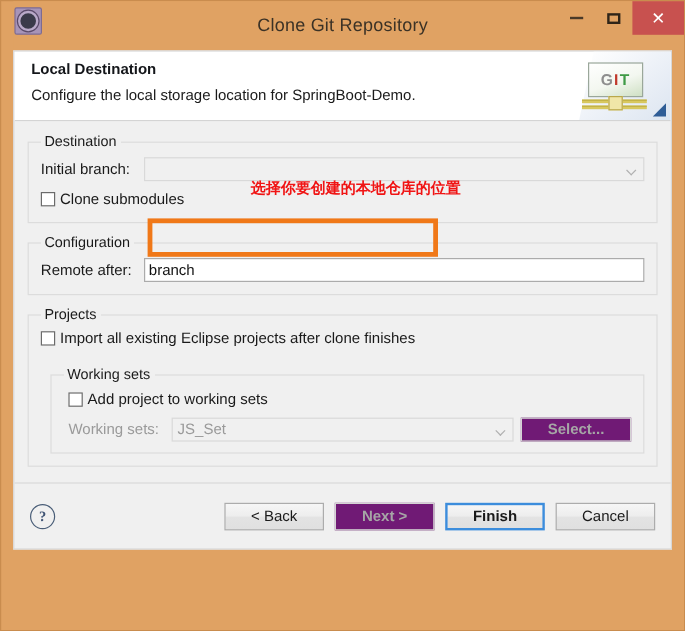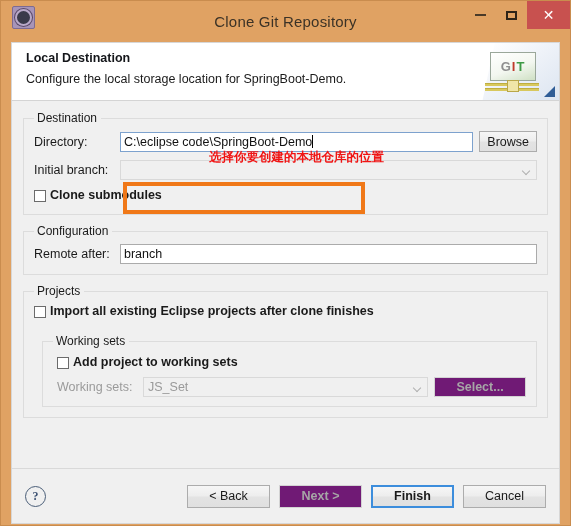--- a/index.html
+++ b/index.html
@@ -94,21 +94,21 @@
   }
   .max-glyph {
     width: 11px; height: 9px;
     border: 2px solid #2e2418;
     box-sizing: border-box;
   }
 
   
   .dialog {
     position: relative;
-    height: 482px;
+    height: 416px;
     background: #f0f0f0;
     border: 1px solid #d7d7d7;
     box-sizing: border-box;
     overflow: hidden;
   }
 
   
   .banner {
     position: relative;
     height: 58px;
@@ -278,23 +278,22 @@
     padding: 0 10px;
     cursor: default;
     white-space: nowrap;
   }
   .btn.browse { height: 21px; margin-left: 6px; padding: 0 7px; }
   .btn.disabled { color: #a6a6a6; border-color: #d3d3d3; background: #701a75; font-weight: bold; }
 
   
   .cbrow {
     display: flex;
-    align-items: flex-end;
+    align-items: center;
     margin-bottom: 2px;
-    font-weight: bold;
   }
   .cb {
     width: 12px; height: 12px;
     box-sizing: border-box;
     border: 1px solid #6b6b6b;
     background: #ffffff;
     margin-right: 4px;
     flex: none;
   }
   .cbtext { font-size: 12.5px; color: #1a1a1a; }
@@ -414,25 +413,20 @@
         <div class="git-bar b2"></div>
         <div class="git-knob"></div>
         <div class="corner-tri"></div>
       </div>
     </div>
 
     <div class="content">
 
       <fieldset class="group">
         <legend>Destination</legend>
-        <div class="row">
-          <span class="lbl" style="width:86px">Directory:</span>
-          <span class="txt-static"><span>C:\eclipse code\SpringBoot-Demo</span><span class="caret"></span></span>
-          <button class="btn browse">Browse</button>
-        </div>
         <div class="row">
           <span class="lbl" style="width:86px">Initial branch:</span>
           <span class="combo disabled-txt"><span></span><span class="chev"></span></span>
         </div>
         <div class="cbrow">
           <span class="cb"></span>
           <span class="cbtext">Clone submodules</span>
         </div>
       </fieldset>
 

